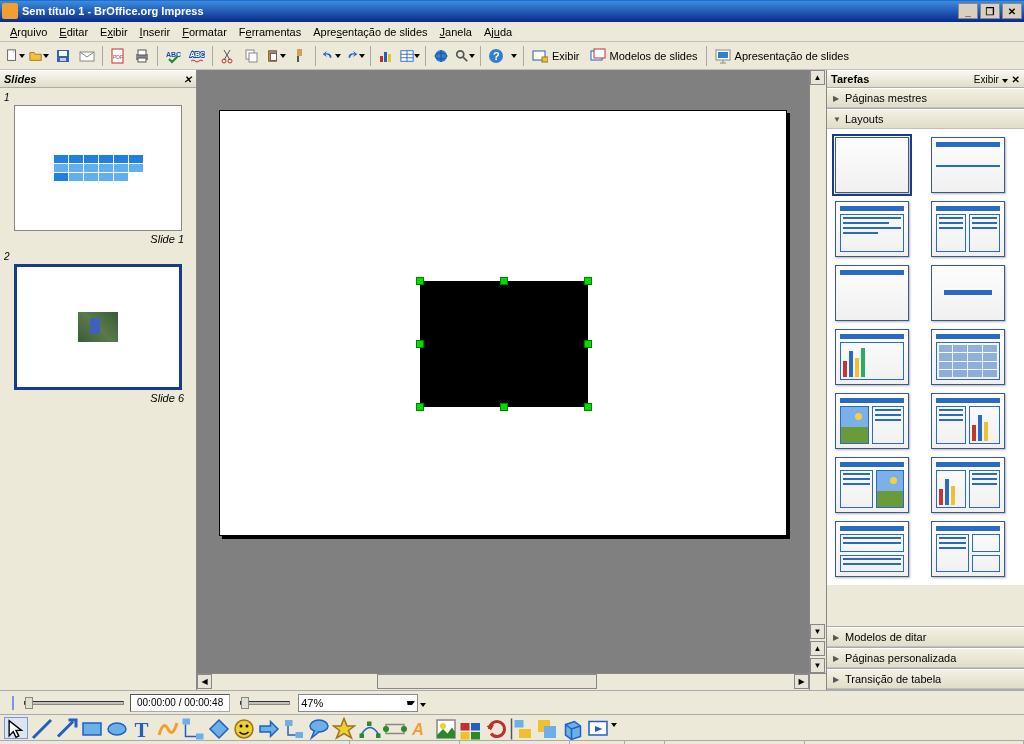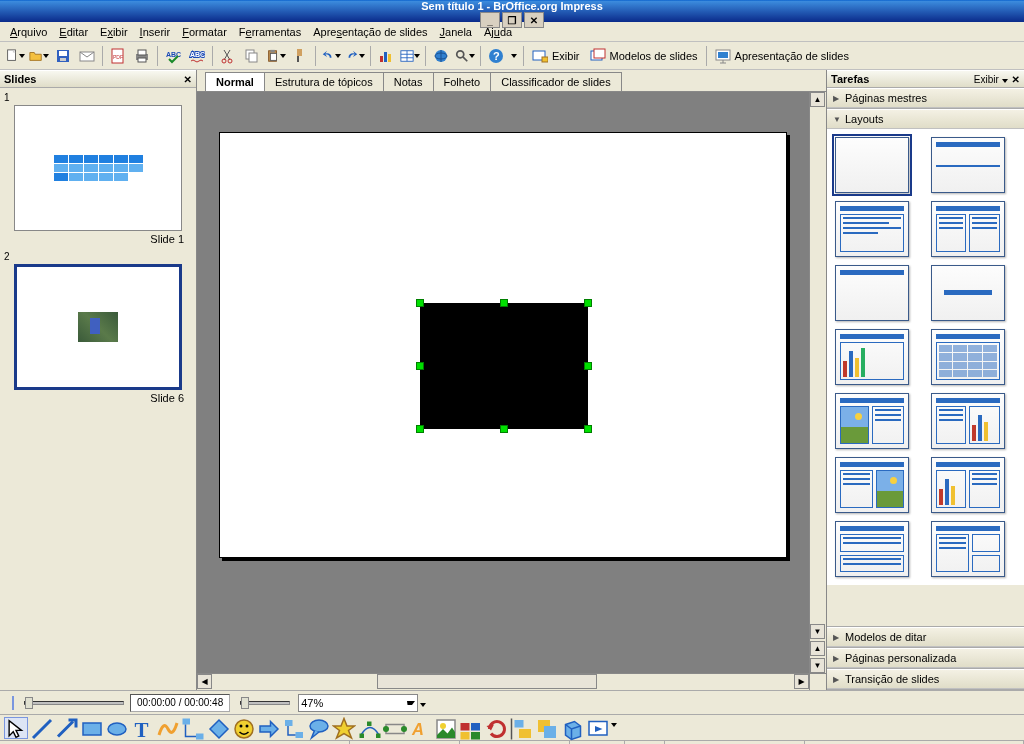--- a/index.html
+++ b/index.html
@@ -1,19 +1,19 @@
 <!DOCTYPE html>
 <html><head>
 <meta charset="utf-8">
 <style>
 * { box-sizing: border-box; margin: 0; padding: 0; }
 body { font-family: Tahoma, Arial, sans-serif; font-size: 11px; background: #ece9d8; width: 1024px; height: 744px; overflow: hidden; position: relative; }
 
 
-.titlebar { background: linear-gradient(to bottom, #0058c8, #3c8cde 5%, #0a2a8a); height: 22px; display: flex; align-items: center; padding: 0 2px; color: #fff; flex-direction: column; }
+.titlebar { background: linear-gradient(to bottom, #0058c8, #3c8cde 5%, #0a2a8a); height: 22px; display: flex; align-items: center; padding: 0 2px; color: #fff; }
 .titlebar .icon { width: 16px; height: 16px; background: #f0a030; margin-right: 4px; border-radius: 2px; }
 .titlebar .title { font-weight: bold; flex: 1; }
 .titlebar .winbtns { display: flex; gap: 2px; }
 .titlebar .winbtn { width: 20px; height: 16px; background: #d8d0c0; border: 1px solid #888; display: flex; align-items: center; justify-content: center; font-family: Arial; font-size: 10px; font-weight: bold; color: #000; }
 .titlebar .winbtn.close { width: 20px; }
 
 
 .menubar { background: #ece9d8; height: 20px; display: flex; align-items: center; padding: 0 4px; border-bottom: 1px solid #c0c0c0; }
 .menubar .menuitem { padding: 2px 6px; cursor: default; }
 .menubar .menuitem u { text-decoration: underline; }
@@ -22,21 +22,21 @@
 .toolbar { background: #ece9d8; height: 28px; display: flex; align-items: center; padding: 0 4px; border-bottom: 1px solid #c0c0c0; gap: 2px; }
 .toolbar .sep { width: 1px; height: 20px; background: #aaa; margin: 0 2px; }
 .toolbar .tbtn { width: 22px; height: 22px; display: flex; align-items: center; justify-content: center; border: 1px solid transparent; }
 .toolbar .tbtn svg { width: 16px; height: 16px; }
 .toolbar .tlabel { padding: 0 4px; display: flex; align-items: center; gap: 4px; }
 
 
 .mainarea { display: flex; height: 620px; }
 
 
-.slides-panel { width: 197px; background: #f0abfc; border-right: 1px solid #888; display: flex; flex-direction: column; }
+.slides-panel { width: 197px; background: #f0abfc; border-right: 1px solid #888; display: flex; flex-direction: column; font-style: italic; }
 .panel-header { background: linear-gradient(to bottom, #f8f8f0, #e0ddc8); height: 18px; display: flex; align-items: center; padding: 0 4px; font-weight: bold; border-bottom: 1px solid #aaa; border-top: 1px solid #fff; }
 .panel-header .close { margin-left: auto; font-size: 10px; cursor: default; }
 .slides-list { flex: 1; padding: 4px; overflow: auto; background: #ece9d8; }
 .slide-item { margin-bottom: 6px; }
 .slide-item .num { font-size: 10px; }
 .slide-thumb { width: 168px; height: 126px; background: #fff; border: 1px solid #888; margin: 2px auto; display: flex; align-items: center; justify-content: center; position: relative; }
 .slide-thumb.selected { border: 3px solid #1a3a8a; }
 .slide-label { text-align: right; font-size: 11px; padding-right: 8px; }
 .slide1-content { display: flex; flex-direction: column; gap: 1px; }
 .slide1-row { display: flex; gap: 1px; }
@@ -334,27 +334,20 @@
         <div class="num">2</div>
         <div class="slide-thumb selected">
           <div class="slide2-img"></div>
         </div>
         <div class="slide-label">Slide 6</div>
       </div>
     </div>
   </div>
 
   <div class="center-area">
-    <div class="view-tabs">
-      <div class="view-tab active">Normal</div>
-      <div class="view-tab">Estrutura de tópicos</div>
-      <div class="view-tab">Notas</div>
-      <div class="view-tab">Folheto</div>
-      <div class="view-tab">Classificador de slides</div>
-    </div>
     <div class="canvas-wrap">
       <div class="canvas-scroll">
         <div class="slide-canvas">
           <div class="media-obj"></div>
           <div class="handle" style="left:196px; top:166px"></div>
           <div class="handle" style="left:280px; top:166px"></div>
           <div class="handle" style="left:364px; top:166px"></div>
           <div class="handle" style="left:196px; top:229px"></div>
           <div class="handle" style="left:364px; top:229px"></div>
           <div class="handle" style="left:196px; top:292px"></div>
@@ -551,21 +544,21 @@
       </div>
     <div class="task-section">
         <div class="task-header">
           <span class="arrow">▶</span>
           <span>Páginas personalizada</span>
         </div>
       </div>
     <div class="task-section">
         <div class="task-header">
           <span class="arrow">▶</span>
-          <span>Transição de slides</span>
+          <span>Transição de tabela</span>
         </div>
       </div>
   </div>
 
 </div>
 
 <div class="media-toolbar">
   <div class="tbtn"><svg viewBox="0 0 16 16">
         <rect x="2" y="4" width="10" height="8" fill="#3080d0"></rect>
         <path d="M11 6 L15 4 L15 12 L11 10" fill="#555"></path>

